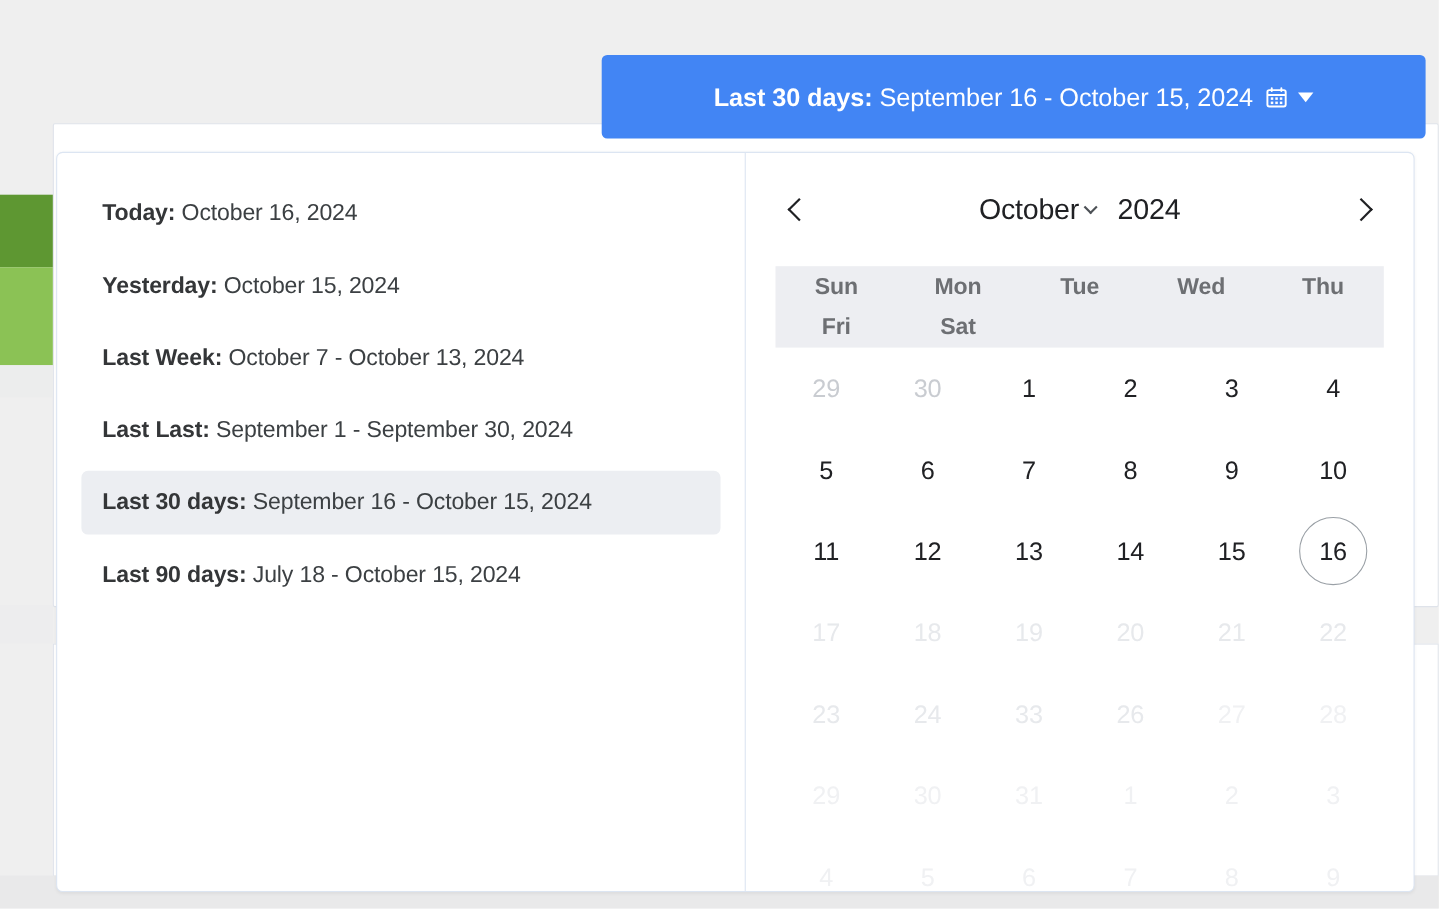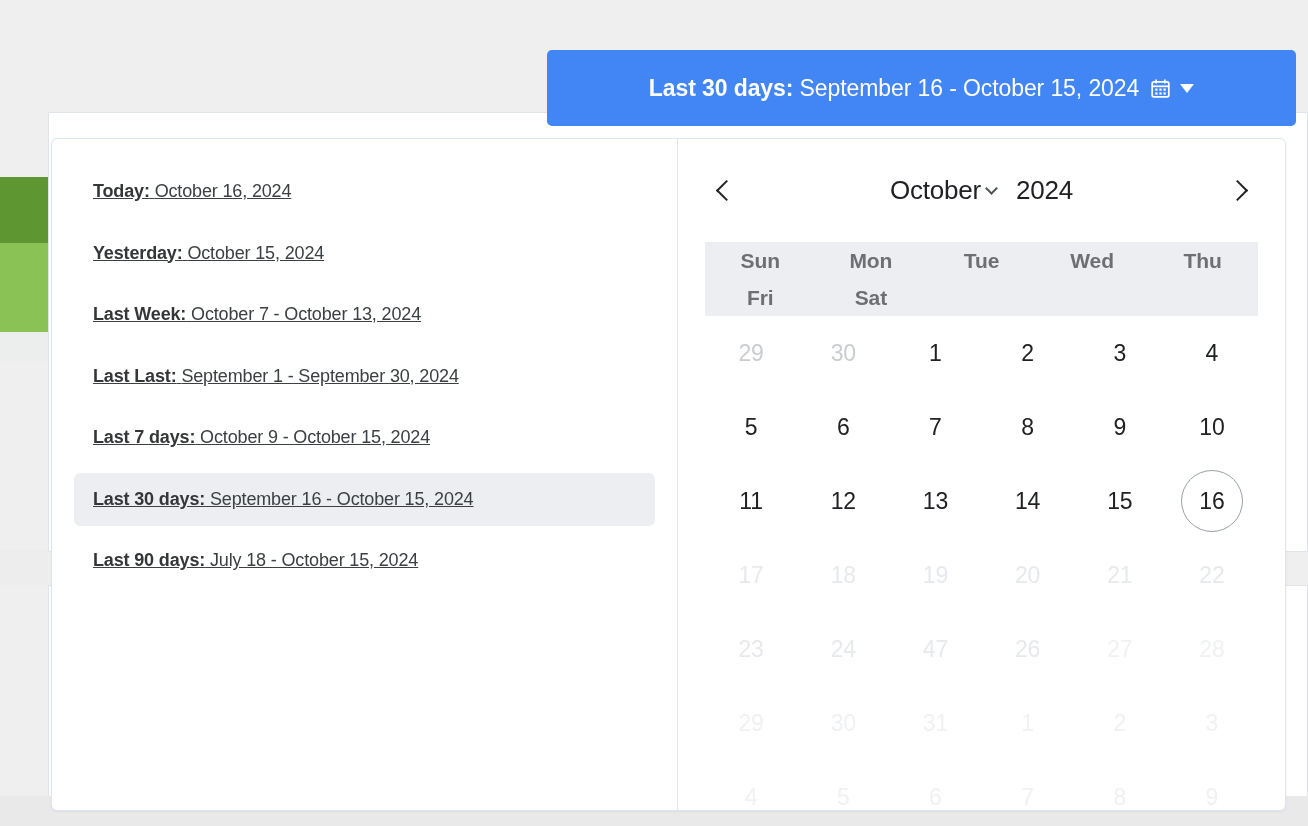--- a/index.html
+++ b/index.html
@@ -102,26 +102,25 @@
     width: 626px;
     border-right: 1px solid #dce5f2;
     padding: 26px 22px 0 22px;
     display: flex;
     flex-direction: column;
     gap: 8px;
   }
   .preset {
     padding: 14px 19px;
     border-radius: 6px;
-    font-size: 18px;
+    font-size: 21px;
     line-height: 1.42;
     color: #3c4043;
     cursor: pointer;
     letter-spacing: -0.15px;
-    text-decoration: underline;
   }
   .preset .p-label { font-weight: 700; color: #343638; }
   .preset .p-value { font-weight: 400; color: #3c4043; }
   .preset.selected { background: #eceef2; }
 
   
   .calendar {
     flex: 1;
     display: flex;
     flex-direction: column;
@@ -260,21 +259,20 @@
   <span class="caret-down"></span>
 </button>
 
 <div class="popup">
 
   <div class="presets">
       <div class="preset"><span class="p-label">Today:</span> <span class="p-value">October 16, 2024</span></div>
       <div class="preset"><span class="p-label">Yesterday:</span> <span class="p-value">October 15, 2024</span></div>
       <div class="preset"><span class="p-label">Last Week:</span> <span class="p-value">October 7 - October 13, 2024</span></div>
       <div class="preset"><span class="p-label">Last Last:</span> <span class="p-value">September 1 - September 30, 2024</span></div>
-      <div class="preset"><span class="p-label">Last 7 days:</span> <span class="p-value">October 9 - October 15, 2024</span></div>
       <div class="preset selected"><span class="p-label">Last 30 days:</span> <span class="p-value">September 16 - October 15, 2024</span></div>
       <div class="preset"><span class="p-label">Last 90 days:</span> <span class="p-value">July 18 - October 15, 2024</span></div>
     </div>
 
   <div class="calendar">
 
     <div class="cal-header">
       <button class="nav-btn">
         <span class="chev left"></span>
       </button>
@@ -324,21 +322,21 @@
           <span class="day-circle">16</span>
         </div>
         <div class="day faded">17</div>
         <div class="day faded">18</div>
         <div class="day faded">19</div>
         <div class="day faded">20</div>
         <div class="day faded">21</div>
         <div class="day faded">22</div>
         <div class="day faded">23</div>
         <div class="day faded">24</div>
-        <div class="day faded">47</div>
+        <div class="day faded">33</div>
         <div class="day faded">26</div>
         <div class="day fadest">27</div>
         <div class="day fadest">28</div>
         <div class="day fadest">29</div>
         <div class="day fadest">30</div>
         <div class="day fadest">31</div>
         <div class="day fadest">1</div>
         <div class="day fadest">2</div>
         <div class="day fadest">3</div>
         <div class="day fadest">4</div>

